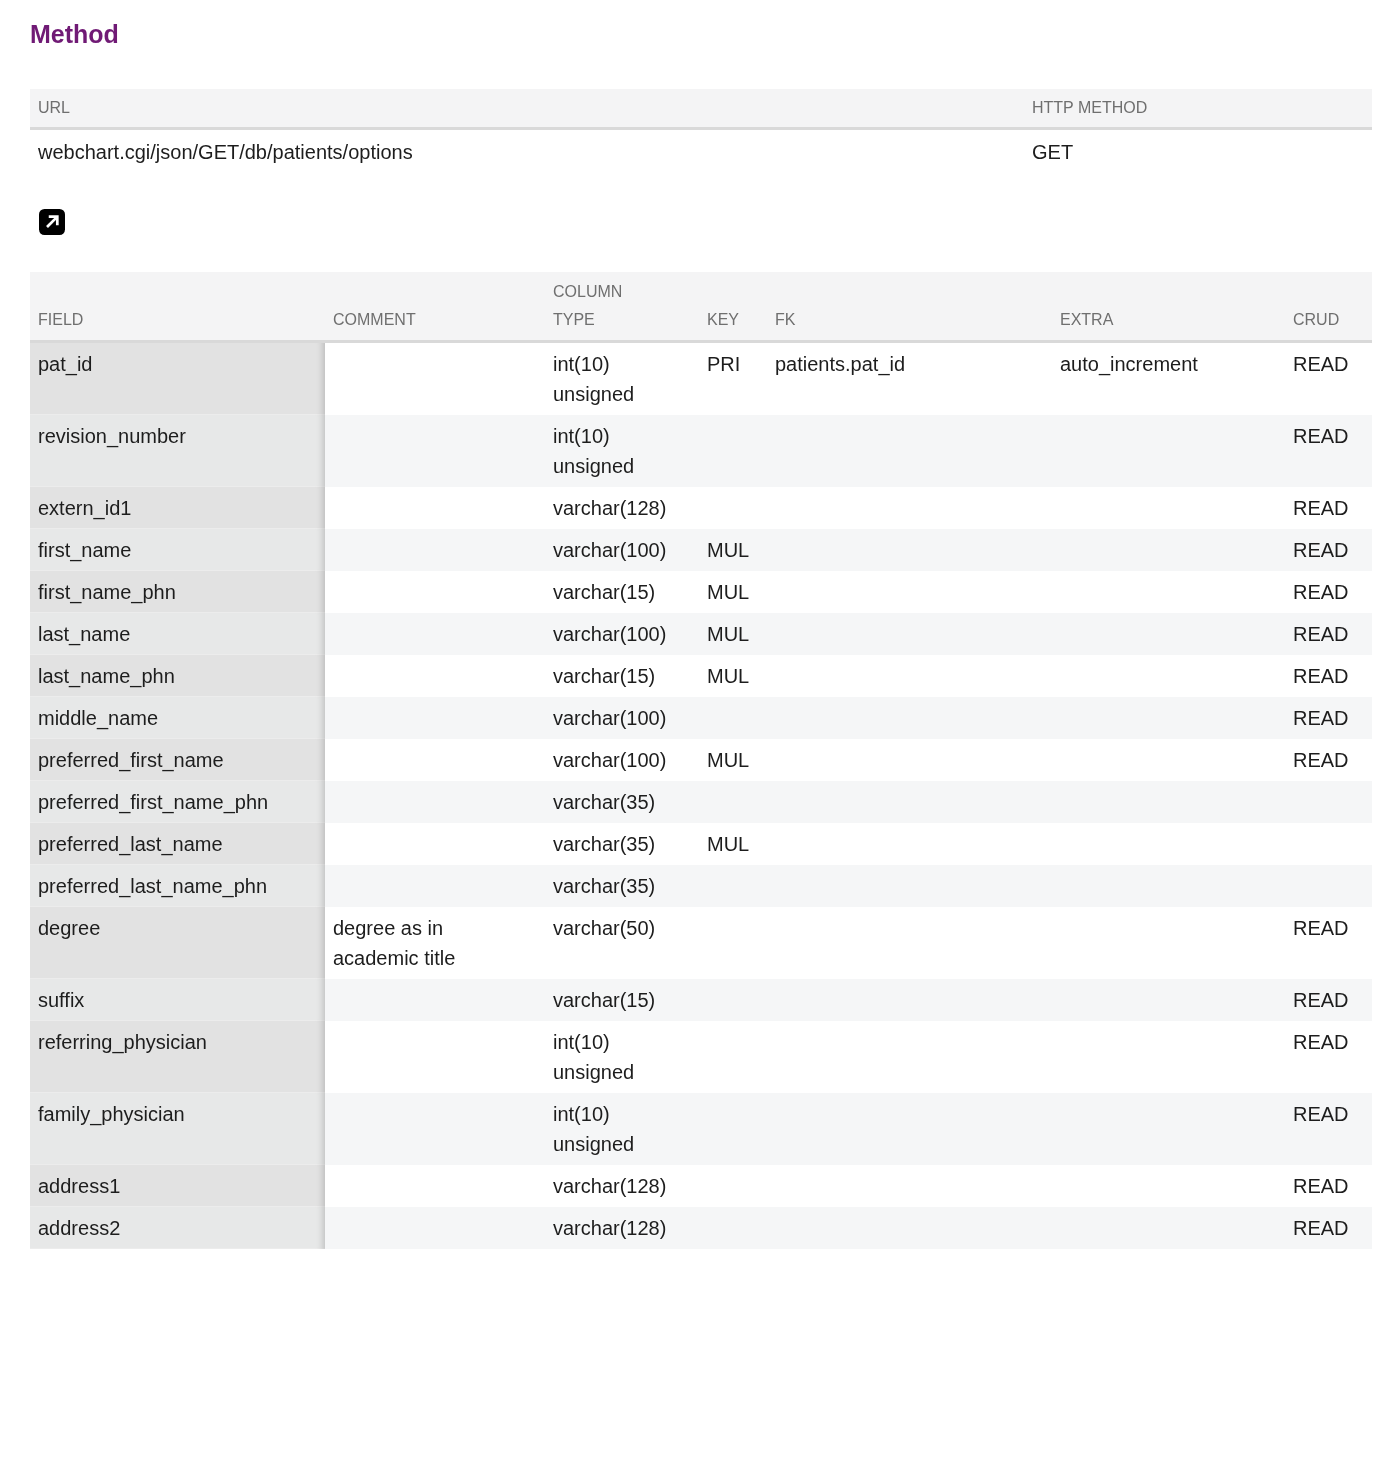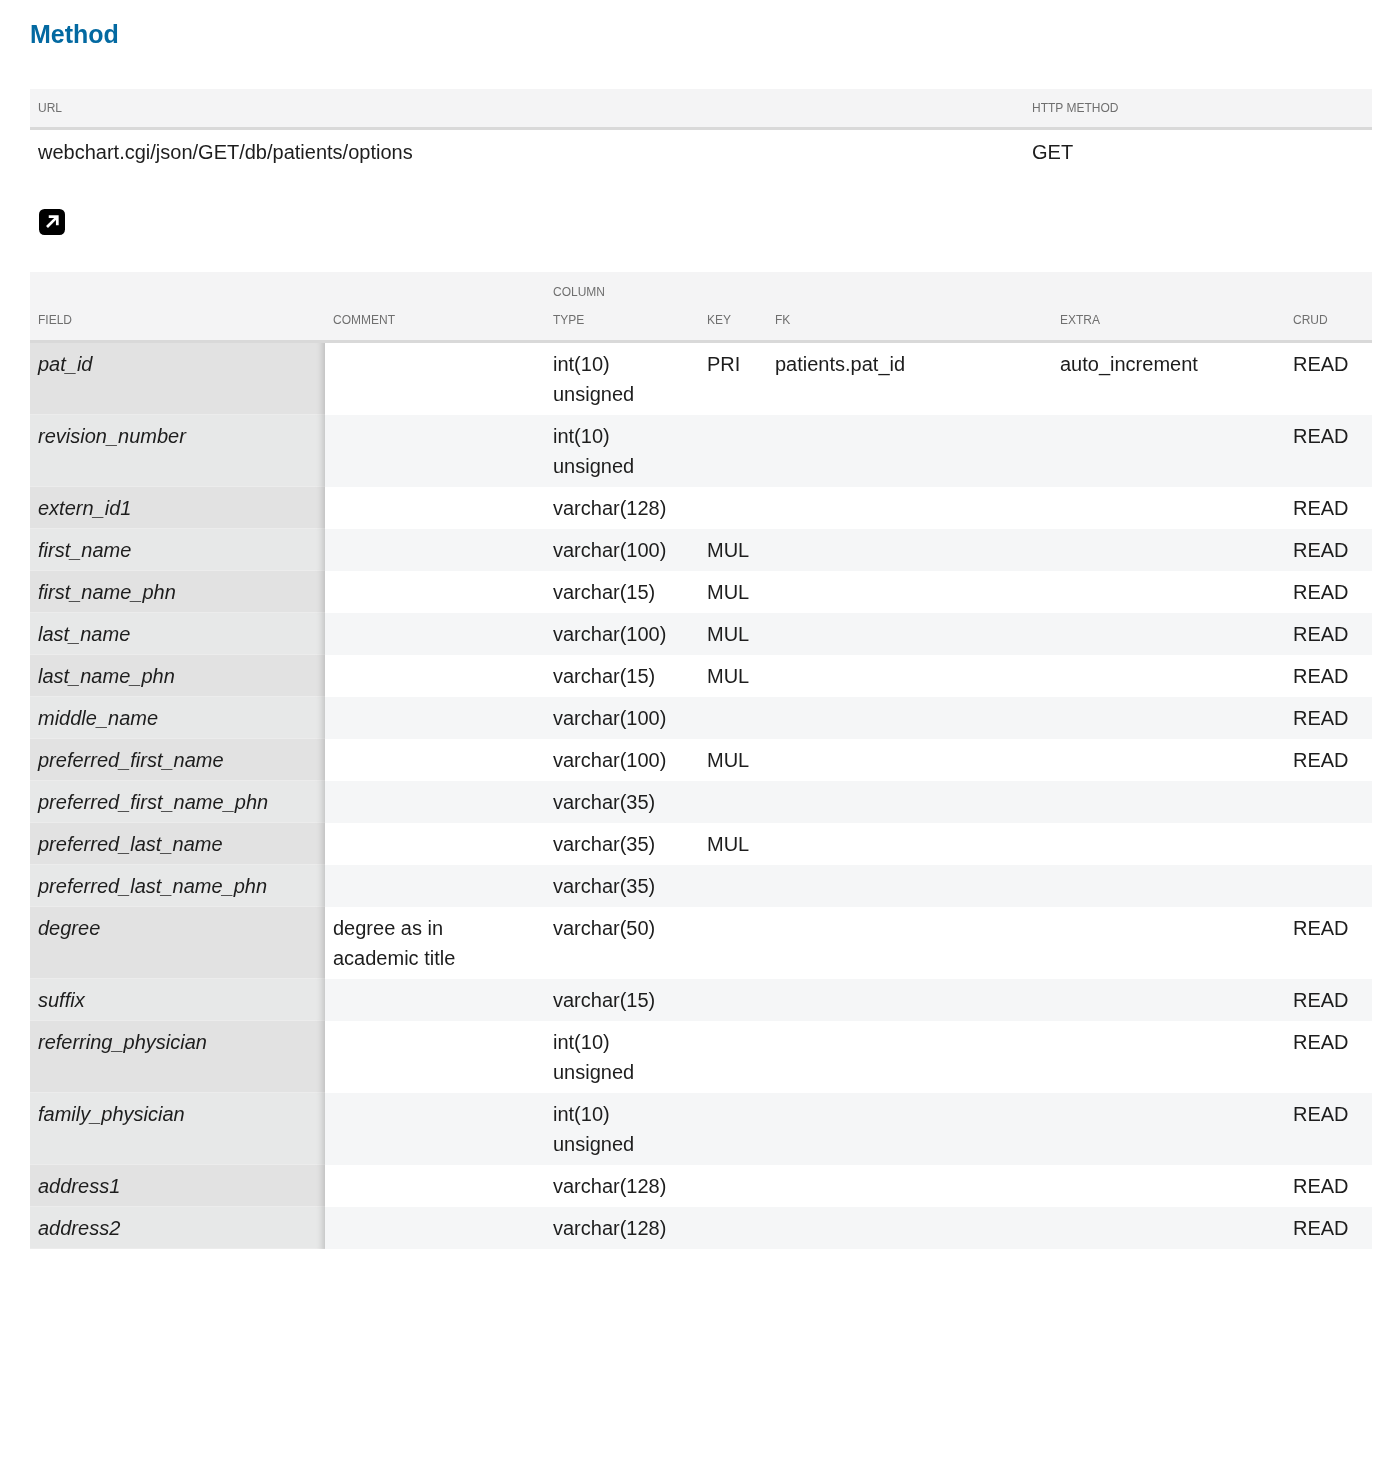--- a/index.html
+++ b/index.html
@@ -11,21 +11,21 @@
   }
   .page {
     width: 1342px;
     margin: 0 24px 0 30px;
     padding-top: 20px;
   }
   h1.sec-heading, h2.sec-heading {
     font-size: 25px;
     line-height: 28px;
     font-weight: bold;
-    color: #0369a1;
+    color: #701a75;
     margin: 0;
     display: flex;
     align-items: center;
   }
   h1.sec-heading { margin-bottom: 41px; }
   h2.sec-heading { margin: 33px 0 38px 0; }
   .ext-icon {
     display: inline-flex;
     margin-left: 9px;
     position: relative;
@@ -33,21 +33,21 @@
   }
   table {
     border-collapse: collapse;
     table-layout: fixed;
     width: 1342px;
   }
   thead th {
     background: #f4f4f5;
     color: #6f6f6f;
     font-weight: normal;
-    font-size: 12px;
+    font-size: 16px;
     line-height: 28px;
     text-align: left;
     vertical-align: bottom;
     padding: 6px 8px;
     border-bottom: 3px solid #d9d9d9;
     white-space: pre-line;
   }
   td {
     font-size: 20px;
     line-height: 30px;
@@ -58,21 +58,20 @@
     overflow: hidden;
   }
   
   .method-table thead th { line-height: 28px; padding: 5px 8px; }
   .method-table td { padding: 8px; line-height: 29px; }
   
   .response-table tbody tr:nth-child(even) td { background: #f5f6f7; }
   .response-table td.col-field {
     background: #e2e2e2;
     box-shadow: inset -9px 0 7px -7px rgba(0,0,0,0.18), inset 0 -1px 0 #ececec;
-    font-style: italic;
   }
   .response-table tbody tr:nth-child(even) td.col-field {
     background: #e7e8e8;
   }
 </style>
 </head>
 <body>
 
 <div class="page">
 

